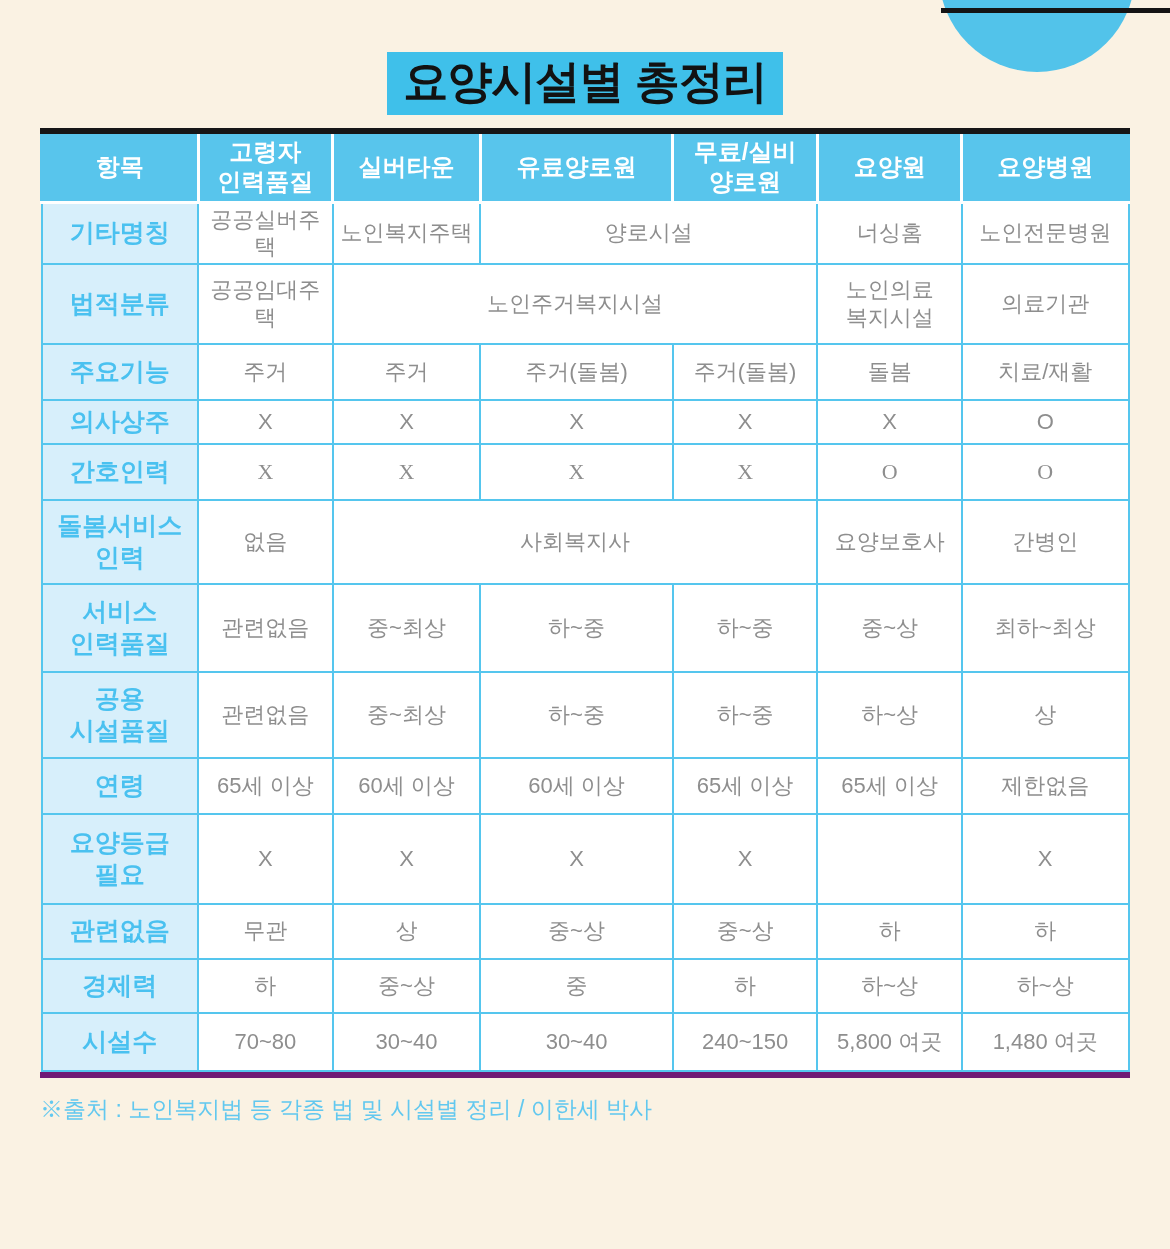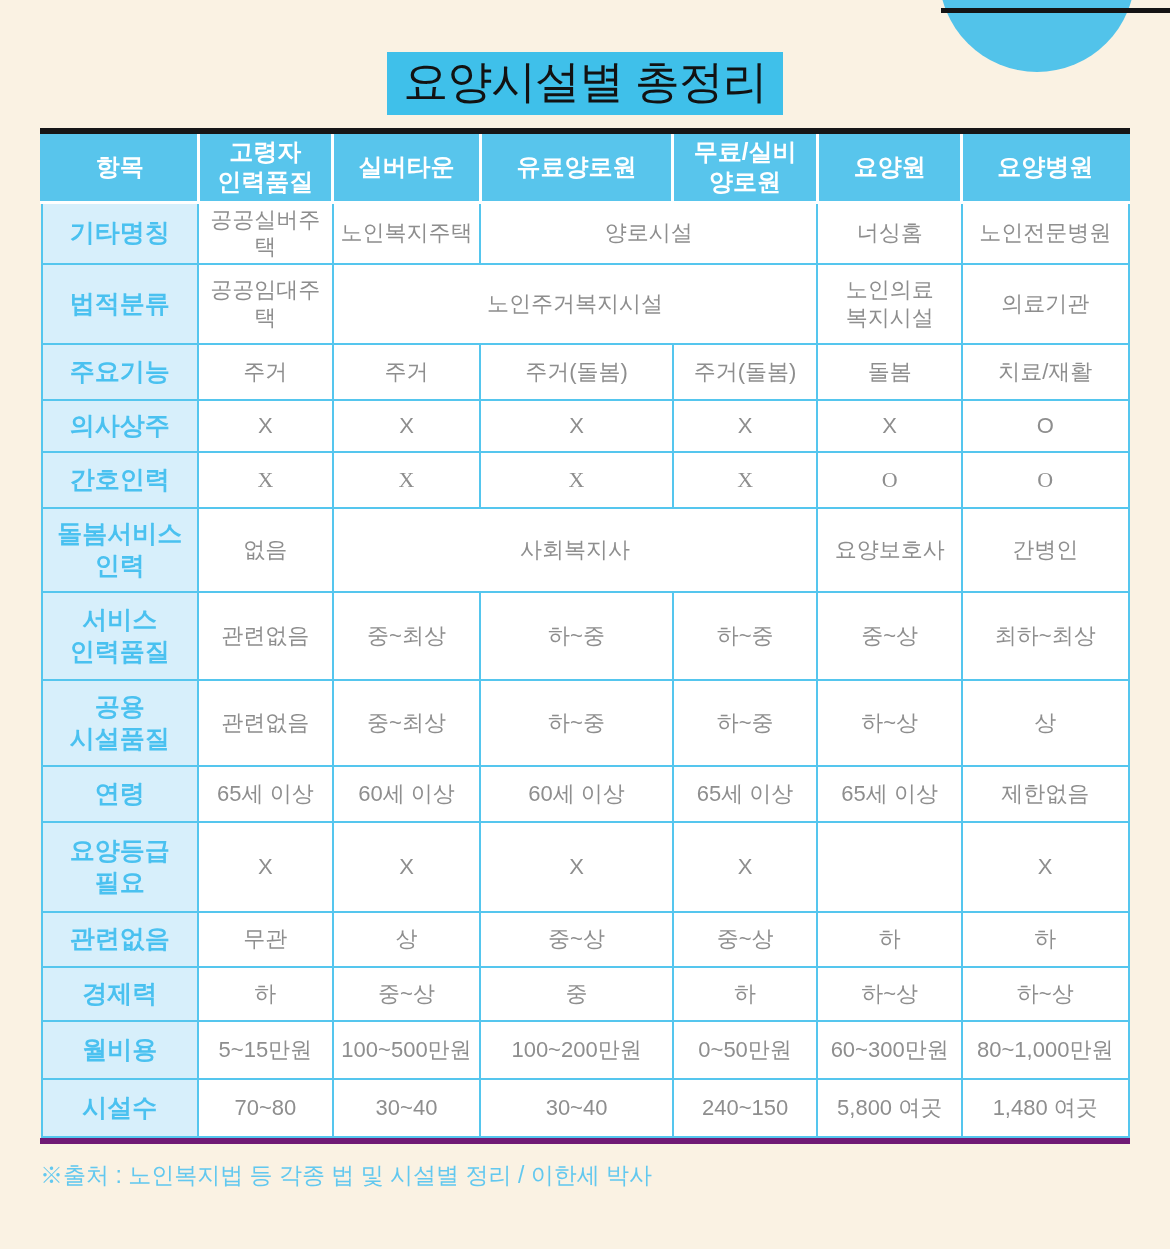--- a/index.html
+++ b/index.html
@@ -16,21 +16,21 @@
     background:#52c3ea;
   }
   .deco-line {
     position:absolute; left:941px; top:8px;
     width:229px; height:5px; background:#141414;
   }
   .title-wrap { margin-top:52px; text-align:center; position:relative; }
   .title-highlight {
     display:inline-block;
     background:#3fc0ea; color:#121212;
-    font-size:45px; font-weight:400; letter-spacing:-1px;
+    font-size:45px; font-weight:700; letter-spacing:-1px;
     padding:7px 16px 11px 16px; line-height:1;
   }
   .table-shell {
     margin:13px 40px 0 40px;
     border-top:6px solid #161616;
     border-bottom:6px solid #701a75;
   }
   table {
     width:100%; border-collapse:collapse; table-layout:fixed;
   }
@@ -117,21 +117,21 @@
         </tr>
         <tr style="height: 56px;">
           <th>주요기능</th>
           <td>주거</td>
           <td>주거</td>
           <td>주거(돌봄)</td>
           <td>주거(돌봄)</td>
           <td>돌봄</td>
           <td>치료/재활</td>
         </tr>
-        <tr style="height: 52px; border-radius: 14px;">
+        <tr style="height: 44px; border-radius: 14px;">
           <th>의사상주</th>
           <td>X</td>
           <td>X</td>
           <td>X</td>
           <td>X</td>
           <td>X</td>
           <td>O</td>
         </tr>
         <tr style="height: 56px; font-family: Liberation Serif, serif;">
           <th>간호인력</th>
@@ -201,29 +201,20 @@
         <tr style="height: 54px;">
           <th>경제력</th>
           <td>하</td>
           <td>중~상</td>
           <td>중</td>
           <td>하</td>
           <td>하~상</td>
           <td>하~상</td>
         </tr>
         <tr style="height: 58px;">
-          <th>월비용</th>
-          <td>5~15만원</td>
-          <td>100~500만원</td>
-          <td>100~200만원</td>
-          <td>0~50만원</td>
-          <td>60~300만원</td>
-          <td>80~1,000만원</td>
-        </tr>
-        <tr style="height: 58px;">
           <th>시설수</th>
           <td>70~80</td>
           <td>30~40</td>
           <td>30~40</td>
           <td>240~150</td>
           <td>5,800 여곳</td>
           <td>1,480 여곳</td>
         </tr>
       </tbody>
   </table>

